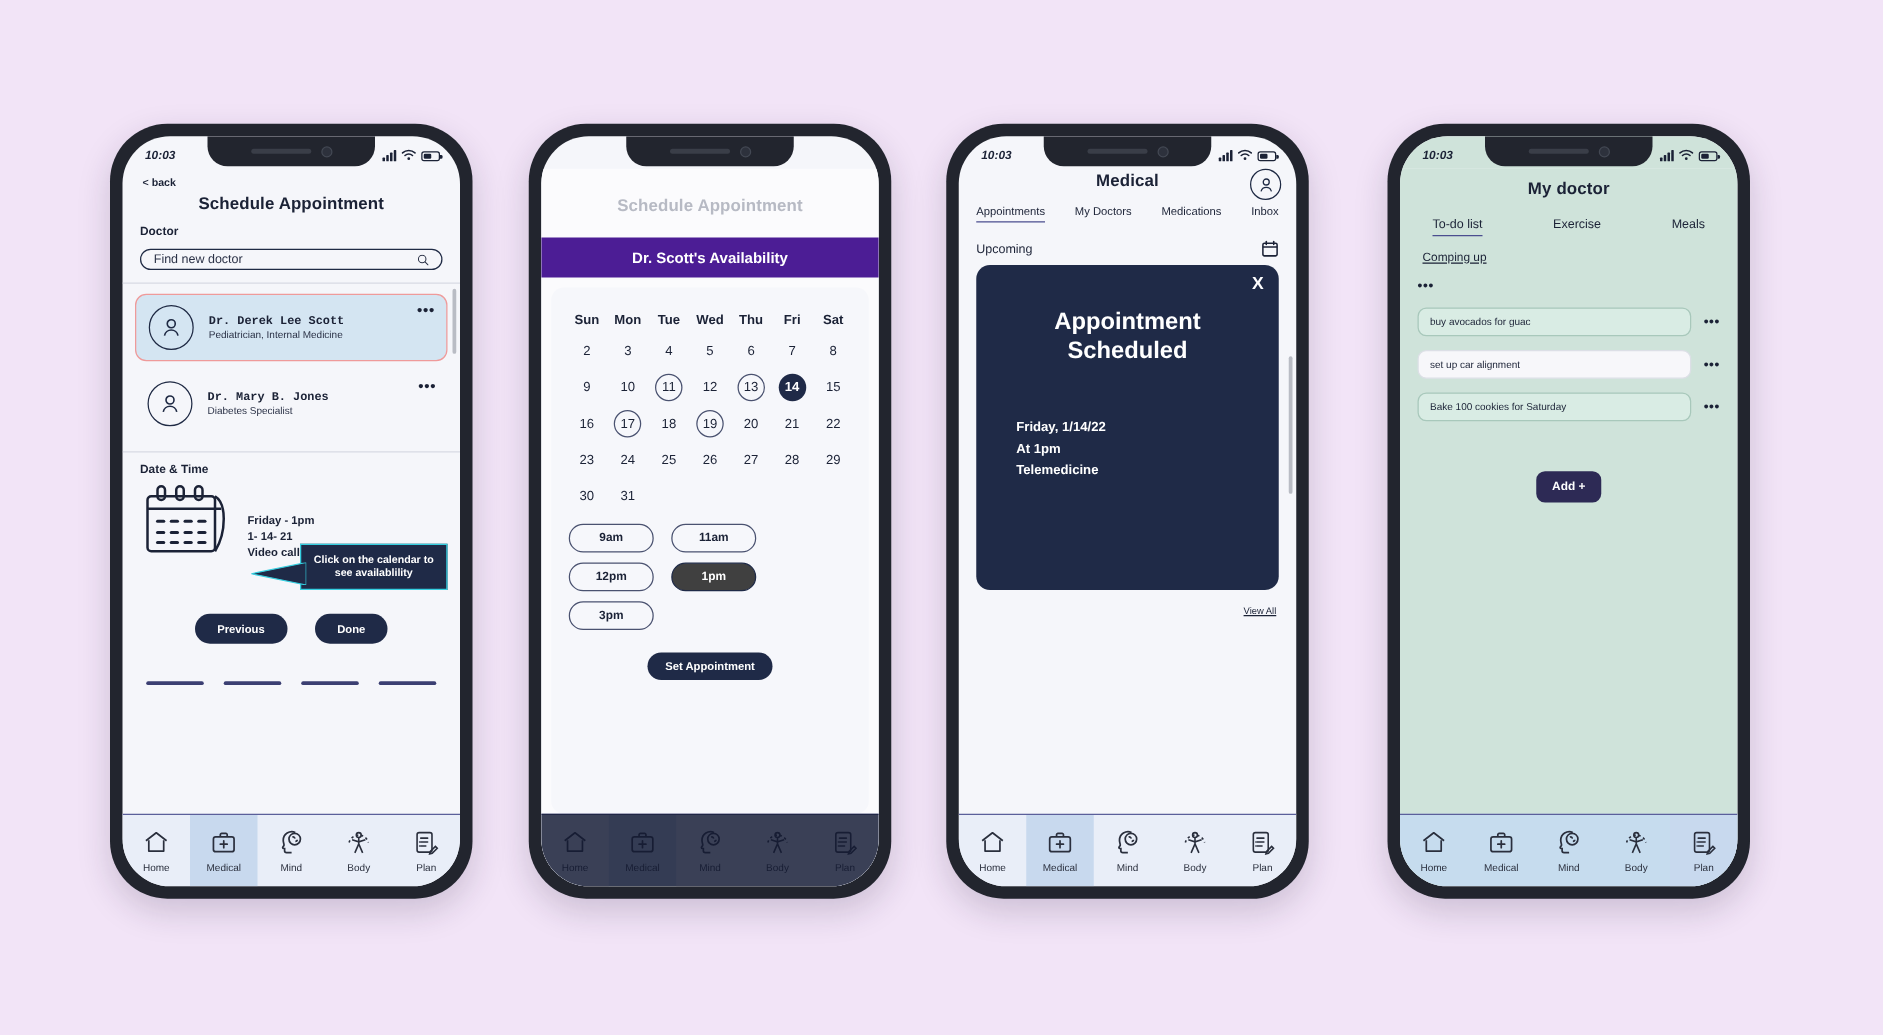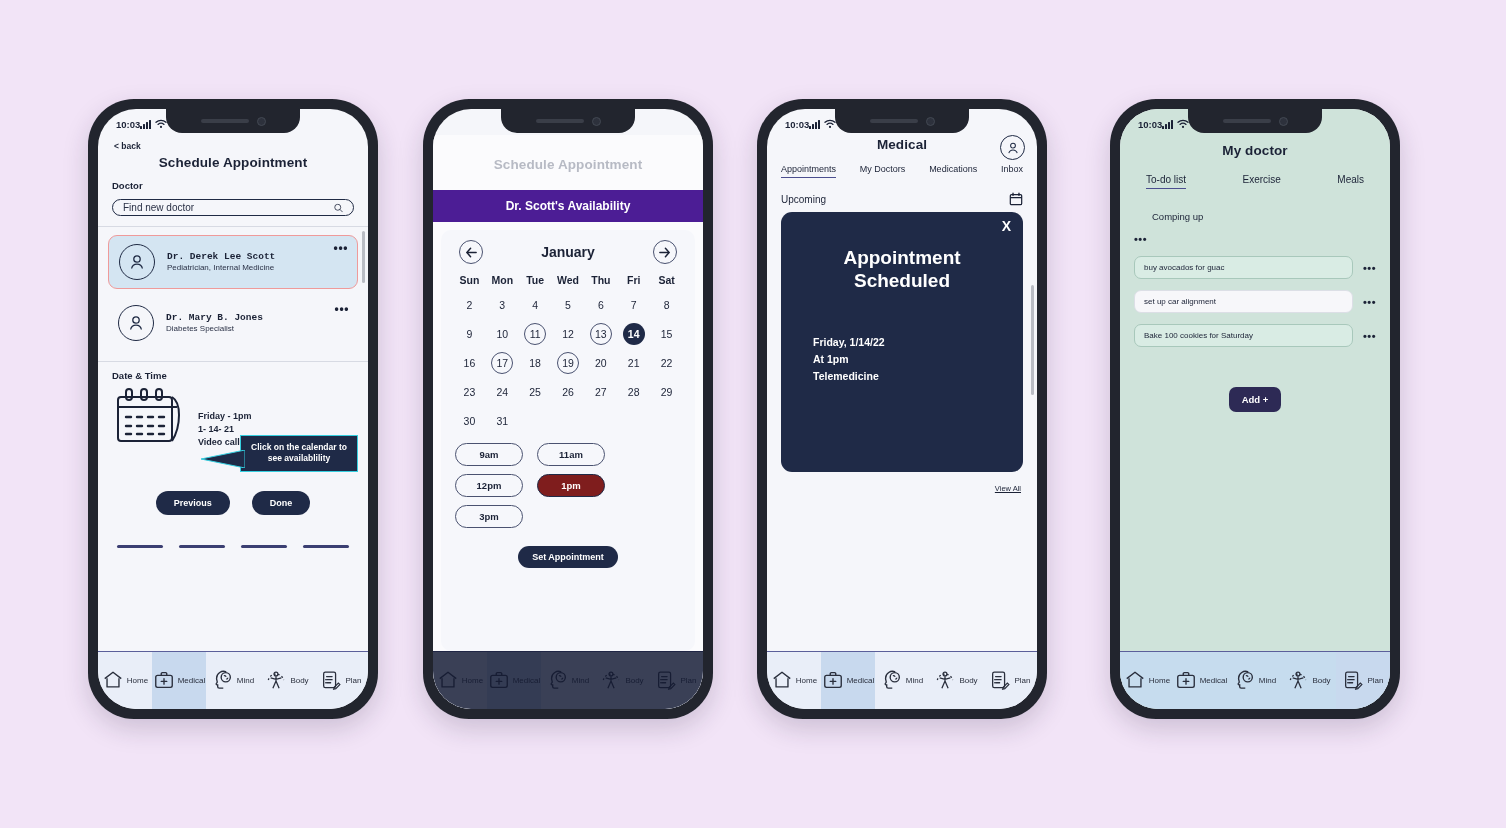--- a/index.html
+++ b/index.html
@@ -44,25 +44,27 @@
     display: flex; align-items: center; justify-content: center;
     gap: 8px;
   }
   .notch .speaker { width: 48px; height: 4px; border-radius: 3px; background: #3a3e48; }
   .notch .cam { width: 9px; height: 9px; border-radius: 50%; background: #2d313c; border: 1px solid #434853; }
 
   .statusbar {
     height: 26px;
     flex: none;
     display: flex; align-items: center;
+    justify-content: space-between;
     padding: 4px 16px 0 18px;
     font-size: 9.5px;
     font-weight: bold;
     color: #1b2236;
     z-index: 30;
+    font-style: italic;
   }
   .status-icons { display: flex; align-items: flex-end; gap: 4px; }
   .bars { display: flex; align-items: flex-end; gap: 1px; height: 9px; }
   .bars i { display: block; width: 2px; background: #1b2236; border-radius: .5px; }
   .bars i:nth-child(1){height:3px}.bars i:nth-child(2){height:5px}
   .bars i:nth-child(3){height:7px}.bars i:nth-child(4){height:9px}
   .batt { width: 15px; height: 8px; border: 1.2px solid #1b2236; border-radius: 2.2px; position: relative; padding: 1px; }
   .batt::after { content:""; position:absolute; right:-3px; top:2.2px; width:1.6px; height:3px; background:#1b2236; border-radius:0 1px 1px 0;}
   .batt i { display:block; width: 55%; height: 100%; background:#1b2236; border-radius:1px;}
 
@@ -77,21 +79,21 @@
     flex: none;
     height: 58px;
     display: flex;
     border-top: 1.3px solid #5b5f9a;
     background: #e9eef8;
     position: relative;
     z-index: 20;
   }
   .nav-item {
     flex: 1;
-    display: flex; 
+    display: flex; flex-direction: column;
     align-items: center; justify-content: center;
     gap: 3px;
     color: #2a2f3d;
     font-size: 8px;
   }
   .nav-item.active { background: #c8d9ee; }
   .nav-item svg { width: 22px; height: 22px; }
 
   
   #p1 { left: 88px; top: 99px; }
@@ -204,21 +206,21 @@
   .dgrid div.filled span { background: #1f2a47; color: #fff; font-weight: bold; }
   .slots { display: flex; flex-wrap: wrap; gap: 8px 14px; margin-top: 10px; padding-left: 2px;}
   .slot {
     width: 68px; text-align: center;
     border: 1.2px solid #4a5270;
     border-radius: 12px;
     font-size: 9.5px; font-weight: bold;
     color: #1b2236;
     padding: 5px 0;
   }
-  .slot.sel { background: #7f1d1d; color: #fff; border-color: #1f2a47; text-align: center; }
+  .slot.sel { background: #404040; color: #fff; border-color: #1f2a47; text-align: center; }
   .set-appt {
     align-self: center;
     margin-top: 18px;
     background: #1f2a47; color: #fff;
     font-size: 9px; font-weight: bold;
     border-radius: 14px; padding: 6px 14px; border: none;
   }
   .dim-overlay {
     position: absolute; left: 0; right: 0; bottom: 0;
     height: 58px;
@@ -248,21 +250,21 @@
   .modal-x { position: absolute; right: 12px; top: 6px; font-size: 14px; font-weight: bold; color: #fff; }
   .modal-title { text-align: center; font-size: 19px; font-weight: bold; line-height: 1.22; margin-top: 14px; }
   .modal-det { margin-top: 42px; padding-left: 14px; font-size: 10.5px; font-weight: bold; line-height: 1.6; }
   .view-all { text-align: right; padding: 12px 16px 0; font-size: 7.5px; color: #1b2236; text-decoration: underline; }
 
   
   #p4 { left: 1110px; top: 99px; }
   .p4-screen { background: #cfe3da; }
   .p4-tabs { display: flex; justify-content: space-between; padding: 0 26px; margin-top: 16px; }
   .p4-tabs .tab { font-size: 10px; }
-  .p4-section { font-size: 9.5px; color: #1b2236; padding: 0 32px; margin-top: 22px; }
+  .p4-section { font-size: 9.5px; color: #1b2236; padding: 0 18px; margin-top: 12px; text-decoration: underline; }
   .todo-row { display: flex; align-items: center; gap: 10px; padding: 0 14px; margin-top: 11px; }
   .todo-input {
     flex: 1;
     border: 1px solid #a8c8bb;
     border-radius: 7px;
     font-size: 8px;
     color: #1b2236;
     padding: 6px 9px;
   }
   .todo-input.lav { background: #e7e2f2; border-color: #c9c2e0; }
@@ -468,35 +470,20 @@
         <div class="cam"></div>
       </div>
       <div class="statusbar" style="visibility:hidden">
         <span>10:03</span>
       </div>
       <div class="screen p2-screen">
         <div class="scr-title p2-title">Schedule Appointment</div>
         <div class="avail-bar">Dr. Scott's Availability</div>
 
         <div class="cal-card">
-          <div class="cal-head">
-            <div class="circ-btn">
-              <svg width="13" height="13" viewBox="0 0 14 14">
-                  <line x1="12" y1="7" x2="2.5" y2="7" stroke="#1b2236" stroke-width="1.6" stroke-linecap="round"></line>
-                  <polyline points="6,2.5 2,7 6,11.5" fill="none" stroke="#1b2236" stroke-width="1.6" stroke-linecap="round" stroke-linejoin="round"></polyline>
-                </svg>
-            </div>
-            <div class="cal-month">January</div>
-            <div class="circ-btn">
-              <svg width="13" height="13" viewBox="0 0 14 14">
-                  <line x1="2" y1="7" x2="11.5" y2="7" stroke="#1b2236" stroke-width="1.6" stroke-linecap="round"></line>
-                  <polyline points="8,2.5 12,7 8,11.5" fill="none" stroke="#1b2236" stroke-width="1.6" stroke-linecap="round" stroke-linejoin="round"></polyline>
-                </svg>
-            </div>
-          </div>
           <div class="dow">
               <div>Sun</div>
               <div>Mon</div>
               <div>Tue</div>
               <div>Wed</div>
               <div>Thu</div>
               <div>Fri</div>
               <div>Sat</div>
             </div>
           <div class="dgrid">

